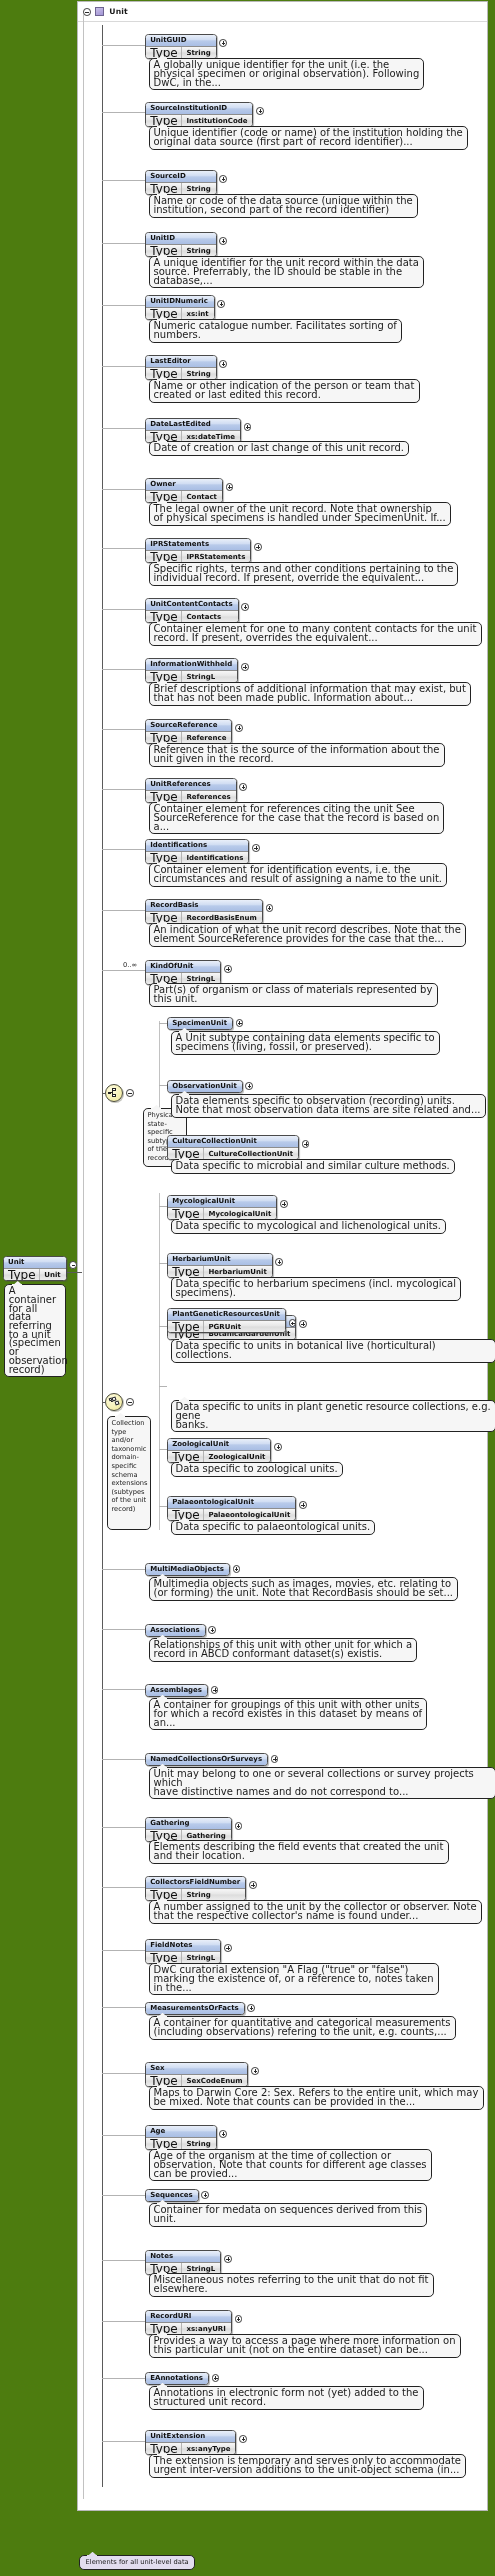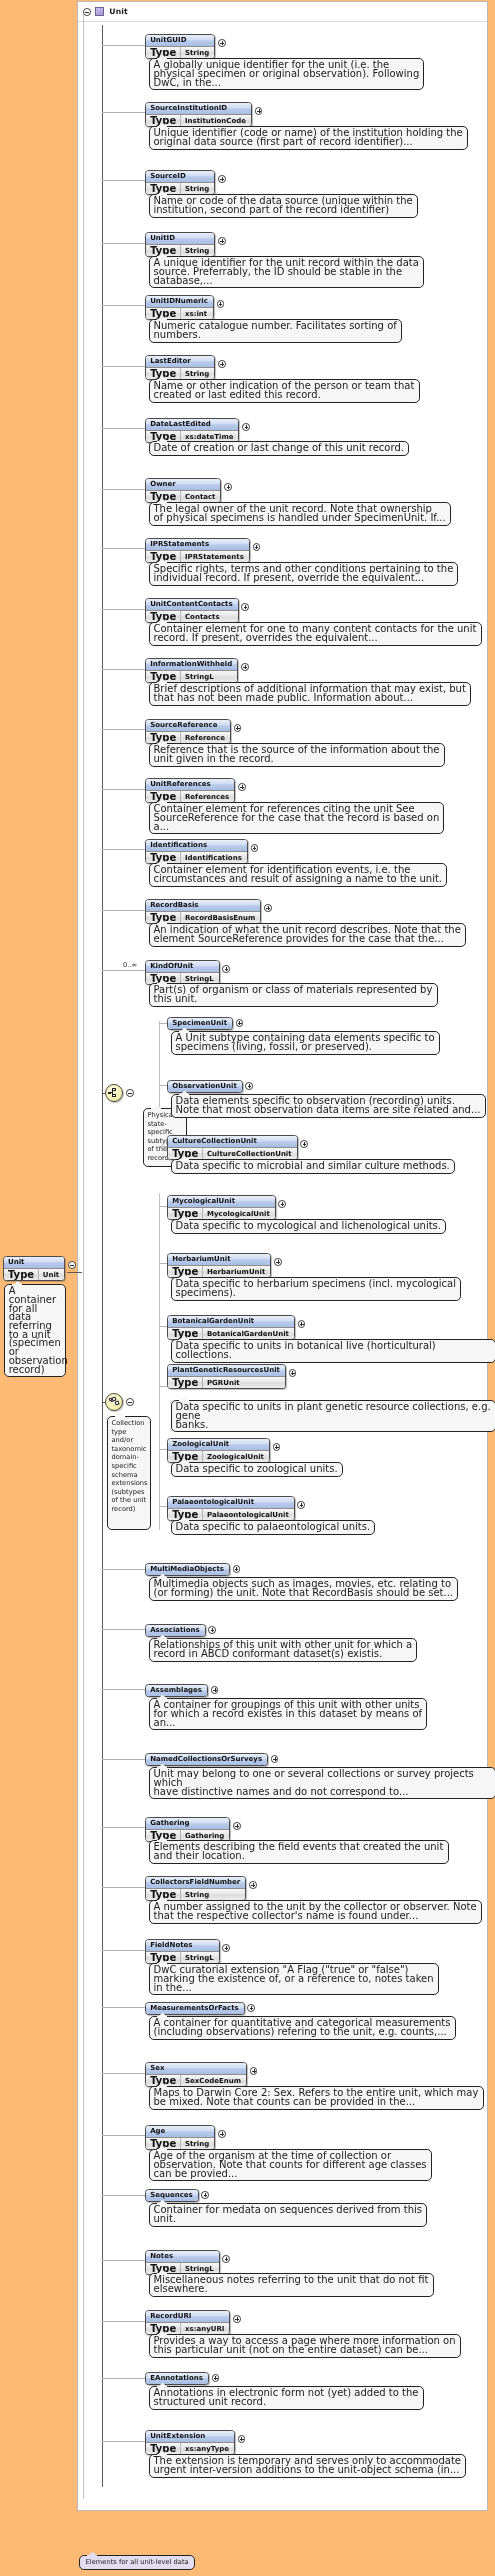--- a/index.html
+++ b/index.html
@@ -5,21 +5,21 @@
   * { box-sizing: border-box; }
   html, body {
     margin: 0; padding: 0;
     background: #ffffff;
     font-family: "DejaVu Sans", "Liberation Sans", sans-serif;
   }
   #page {
     position: relative;
     width: 496px;
     height: 2576px;
-    background: #fdba74;
+    background: #4d7c0f;
     overflow: hidden;
   }
 
   
   .frame {
     position: absolute;
     left: 77px; top: 1.4px;
     width: 411px; height: 2510px;
     border: 0.7px solid #b9b9b9;
     background: #ffffff;
@@ -94,21 +94,21 @@
   }
   .nbox.simple .nname { border-radius: 2.8px; }
   .ntype {
     display: flex;
     border-top: 0.7px solid #8d8d8d;
     background: linear-gradient(to bottom,#f7f7f7 0%,#e6e6e6 48%,#dcdcdc 52%,#ececec 100%);
     white-space: nowrap;
     line-height: 8.4px;
   }
   .ntype .k {
-    font-size: 10px; font-weight: bold; color: #111;
+    font-size: 12px; font-weight: normal; color: #111;
     padding: 1.4px 3.5px 1.4px 4.2px;
     border-right: 0.7px solid #b4b4b4;
   }
   .ntype .v {
     font-size: 7px; font-weight: bold; color: #111;
     padding: 1.4px 4.9px 1.4px 4.2px;
   }
   .node .toggle { margin: 4.9px 0 0 2.8px; }
   .node.simple .toggle { margin-top: 2.1px; }
 
@@ -581,21 +581,21 @@
           <div class="nname">BotanicalGardenUnit</div>
           <div class="ntype">
             <div class="k">Type</div>
             <div class="v">BotanicalGardenUnit</div>
           </div>
         </div>
         <div class="toggle plus"></div>
       </div>
       <div class="doc" style="left: 171px; top: 1339px;">Data specific to units in botanical live (horticultural) collections.</div>
       <div class="ln h" style="left: 159px; top: 1326px; width: 7.7px;"></div>
-      <div class="node" style="left: 167px; top: 1364px;">
+      <div class="node" style="left: 167px; top: 1308px; align-items: center;">
         <div class="nbox">
           <div class="nname">PlantGeneticResourcesUnit</div>
           <div class="ntype">
             <div class="k">Type</div>
             <div class="v">PGRUnit</div>
           </div>
         </div>
         <div class="toggle plus"></div>
       </div>
       <div class="doc" style="left: 171px; top: 1400px;">Data specific to units in plant genetic resource collections, e.g. gene

